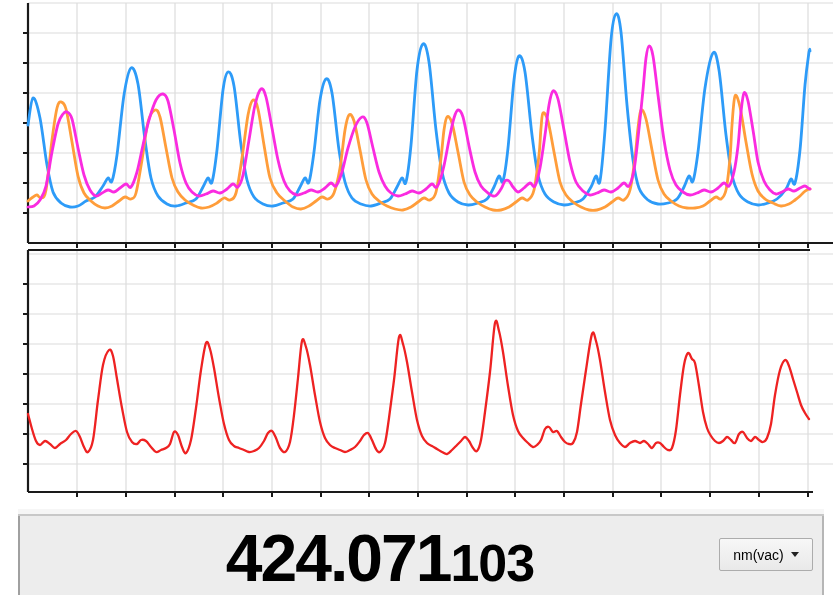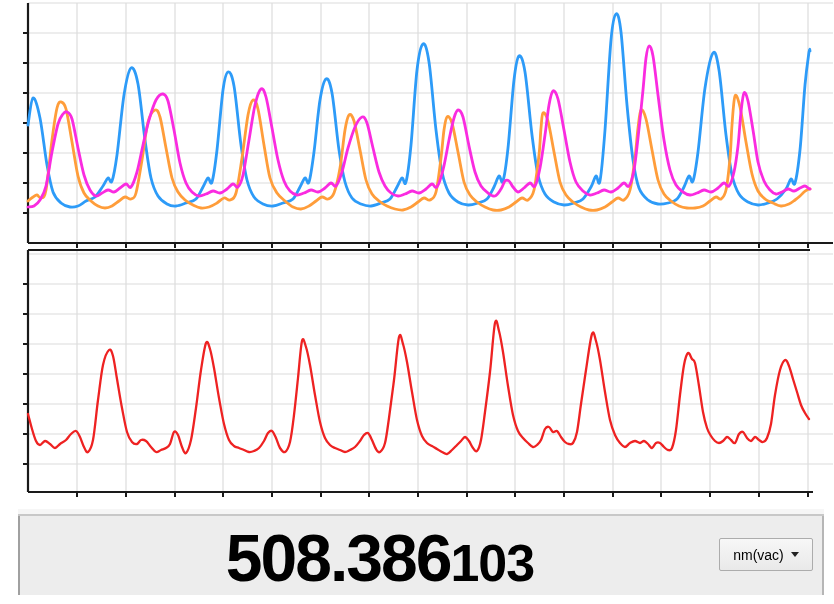--- a/index.html
+++ b/index.html
@@ -132,21 +132,21 @@
         <line x1="710" y1="492" x2="710" y2="497" stroke="#1A1A1A" stroke-width="2"></line>
         <line x1="759" y1="492" x2="759" y2="497" stroke="#1A1A1A" stroke-width="2"></line>
         <line x1="808" y1="492" x2="808" y2="497" stroke="#1A1A1A" stroke-width="2"></line>
         <path d="M 28,414 C 28.7,416.5 30.7,424.5 32,429 C 33.3,433.5 34.7,438.3 36,441 C 37.3,443.7 38.5,445.0 40,445 C 41.5,445.0 43.3,441.2 45,441 C 46.7,440.8 48.3,442.8 50,444 C 51.7,445.2 53.3,448.0 55,448 C 56.7,448.0 58.2,445.3 60,444 C 61.8,442.7 64.2,441.7 66,440 C 67.8,438.3 69.3,435.5 71,434 C 72.7,432.5 74.5,430.5 76,431 C 77.5,431.5 78.7,434.3 80,437 C 81.3,439.7 82.7,444.5 84,447 C 85.3,449.5 86.5,453.2 88,452 C 89.5,450.8 91.3,448.7 93,440 C 94.7,431.3 96.3,412.5 98,400 C 99.7,387.5 101.2,373.3 103,365 C 104.8,356.7 107.3,351.5 109,350 C 110.7,348.5 111.7,351.2 113,356 C 114.3,360.8 115.5,370.3 117,379 C 118.5,387.7 120.3,399.2 122,408 C 123.7,416.8 125.3,426.3 127,432 C 128.7,437.7 130.3,440.0 132,442 C 133.7,444.0 135.5,444.3 137,444 C 138.5,443.7 139.5,440.5 141,440 C 142.5,439.5 144.3,439.8 146,441 C 147.7,442.2 149.3,445.2 151,447 C 152.7,448.8 154.3,451.5 156,452 C 157.7,452.5 159.3,450.7 161,450 C 162.7,449.3 164.5,449.0 166,448 C 167.5,447.0 168.7,446.7 170,444 C 171.3,441.3 172.7,433.5 174,432 C 175.3,430.5 176.7,432.5 178,435 C 179.3,437.5 180.7,444.0 182,447 C 183.3,450.0 184.5,454.2 186,453 C 187.5,451.8 189.3,447.5 191,440 C 192.7,432.5 194.3,419.7 196,408 C 197.7,396.3 199.3,380.8 201,370 C 202.7,359.2 204.5,346.5 206,343 C 207.5,339.5 208.7,344.8 210,349 C 211.3,353.2 212.5,359.8 214,368 C 215.5,376.2 217.3,388.7 219,398 C 220.7,407.3 222.3,417.0 224,424 C 225.7,431.0 227.3,436.3 229,440 C 230.7,443.7 232.3,444.7 234,446 C 235.7,447.3 237.3,447.3 239,448 C 240.7,448.7 242.3,449.3 244,450 C 245.7,450.7 247.3,451.8 249,452 C 250.7,452.2 252.3,451.7 254,451 C 255.7,450.3 257.3,449.7 259,448 C 260.7,446.3 262.5,443.5 264,441 C 265.5,438.5 266.7,434.7 268,433 C 269.3,431.3 270.7,430.2 272,431 C 273.3,431.8 274.7,435.2 276,438 C 277.3,440.8 278.5,445.7 280,448 C 281.5,450.3 283.3,453.0 285,452 C 286.7,451.0 288.5,448.2 290,442 C 291.5,435.8 292.7,425.7 294,415 C 295.3,404.3 296.7,390.3 298,378 C 299.3,365.7 300.7,346.2 302,341 C 303.3,335.8 304.7,343.0 306,347 C 307.3,351.0 308.5,357.0 310,365 C 311.5,373.0 313.3,385.5 315,395 C 316.7,404.5 318.3,414.8 320,422 C 321.7,429.2 323.3,434.2 325,438 C 326.7,441.8 328.3,443.3 330,445 C 331.7,446.7 333.3,447.2 335,448 C 336.7,448.8 338.3,449.3 340,450 C 341.7,450.7 343.3,452.0 345,452 C 346.7,452.0 348.3,450.8 350,450 C 351.7,449.2 353.3,448.5 355,447 C 356.7,445.5 358.5,443.0 360,441 C 361.5,439.0 362.7,436.3 364,435 C 365.3,433.7 366.7,432.2 368,433 C 369.3,433.8 370.7,437.3 372,440 C 373.3,442.7 374.7,447.0 376,449 C 377.3,451.0 378.5,453.0 380,452 C 381.5,451.0 383.5,448.7 385,443 C 386.5,437.3 387.5,428.5 389,418 C 390.5,407.5 392.3,393.5 394,380 C 395.7,366.5 397.5,343.0 399,337 C 400.5,331.0 401.7,339.8 403,344 C 404.3,348.2 405.5,354.0 407,362 C 408.5,370.0 410.3,382.3 412,392 C 413.7,401.7 415.3,412.7 417,420 C 418.7,427.3 420.3,432.2 422,436 C 423.7,439.8 425.3,441.3 427,443 C 428.7,444.7 430.3,445.0 432,446 C 433.7,447.0 435.3,448.0 437,449 C 438.7,450.0 440.3,451.2 442,452 C 443.7,452.8 445.3,454.3 447,454 C 448.7,453.7 450.3,451.5 452,450 C 453.7,448.5 455.5,446.5 457,445 C 458.5,443.5 459.7,442.3 461,441 C 462.3,439.7 463.7,437.0 465,437 C 466.3,437.0 467.7,439.2 469,441 C 470.3,442.8 471.7,446.3 473,448 C 474.3,449.7 475.7,452.3 477,451 C 478.3,449.7 479.7,446.5 481,440 C 482.3,433.5 483.5,423.3 485,412 C 486.5,400.7 488.3,386.8 490,372 C 491.7,357.2 493.5,329.8 495,323 C 496.5,316.2 497.7,326.2 499,331 C 500.3,335.8 501.5,342.8 503,352 C 504.5,361.2 506.3,375.5 508,386 C 509.7,396.5 511.3,407.5 513,415 C 514.7,422.5 516.3,427.2 518,431 C 519.7,434.8 521.3,436.0 523,438 C 524.7,440.0 526.3,441.5 528,443 C 529.7,444.5 531.5,446.7 533,447 C 534.5,447.3 535.7,446.2 537,445 C 538.3,443.8 539.7,442.7 541,440 C 542.3,437.3 543.7,431.2 545,429 C 546.3,426.8 547.7,426.5 549,427 C 550.3,427.5 551.7,431.3 553,432 C 554.3,432.7 555.7,430.2 557,431 C 558.3,431.8 559.7,435.2 561,437 C 562.3,438.8 563.7,440.8 565,442 C 566.3,443.2 567.7,443.8 569,444 C 570.3,444.2 571.7,445.0 573,443 C 574.3,441.0 575.7,438.5 577,432 C 578.3,425.5 579.5,414.3 581,404 C 582.5,393.7 584.2,381.7 586,370 C 587.8,358.3 590.3,338.8 592,334 C 593.7,329.2 594.7,336.7 596,341 C 597.3,345.3 598.5,351.5 600,360 C 601.5,368.5 603.3,382.0 605,392 C 606.7,402.0 608.3,412.8 610,420 C 611.7,427.2 613.3,431.2 615,435 C 616.7,438.8 618.3,441.0 620,443 C 621.7,445.0 623.3,447.0 625,447 C 626.7,447.0 628.3,444.0 630,443 C 631.7,442.0 633.3,441.0 635,441 C 636.7,441.0 638.5,443.0 640,443 C 641.5,443.0 642.7,440.8 644,441 C 645.3,441.2 646.7,442.8 648,444 C 649.3,445.2 650.7,448.2 652,448 C 653.3,447.8 654.7,443.8 656,443 C 657.3,442.2 658.7,442.3 660,443 C 661.3,443.7 662.7,445.8 664,447 C 665.3,448.2 666.7,449.8 668,450 C 669.3,450.2 670.7,451.3 672,448 C 673.3,444.7 674.7,438.8 676,430 C 677.3,421.2 678.7,405.8 680,395 C 681.3,384.2 682.7,372.0 684,365 C 685.3,358.0 686.7,354.0 688,353 C 689.3,352.0 690.8,357.3 692,359 C 693.2,360.7 693.8,358.5 695,363 C 696.2,367.5 697.7,377.8 699,386 C 700.3,394.2 701.7,405.0 703,412 C 704.3,419.0 705.7,424.0 707,428 C 708.3,432.0 709.7,433.8 711,436 C 712.3,438.2 713.7,439.8 715,441 C 716.3,442.2 717.7,443.0 719,443 C 720.3,443.0 721.7,442.0 723,441 C 724.3,440.0 725.7,437.2 727,437 C 728.3,436.8 729.7,439.0 731,440 C 732.3,441.0 733.7,444.0 735,443 C 736.3,442.0 737.7,435.8 739,434 C 740.3,432.2 741.7,431.3 743,432 C 744.3,432.7 745.7,436.5 747,438 C 748.3,439.5 749.7,441.2 751,441 C 752.3,440.8 753.7,437.2 755,437 C 756.3,436.8 757.7,439.2 759,440 C 760.3,440.8 761.7,442.3 763,442 C 764.3,441.7 765.7,441.0 767,438 C 768.3,435.0 769.7,431.2 771,424 C 772.3,416.8 773.5,404.0 775,395 C 776.5,386.0 778.3,375.8 780,370 C 781.7,364.2 783.5,360.7 785,360 C 786.5,359.3 787.7,362.8 789,366 C 790.3,369.2 791.7,374.7 793,379 C 794.3,383.3 795.7,387.7 797,392 C 798.3,396.3 799.7,401.5 801,405 C 802.3,408.5 803.7,410.7 805,413 C 806.3,415.3 808.3,418.0 809,419" fill="none" stroke="#EE2222" stroke-width="2.3" stroke-linecap="round" stroke-linejoin="round"></path>
       </g>
   </svg>
 
   <div class="reading-panel">
     <div class="panel-top-strip"></div>
     <div class="reading-row">
-      <span class="reading-main">508.386</span>
+      <span class="reading-main">424.071</span>
         <span class="reading-minor">103</span>
     </div>
     <button class="unit-dropdown">
       <span>nm(vac)</span>
       <span class="chevron-down"></span>
     </button>
   </div>
 
 </div>
 

